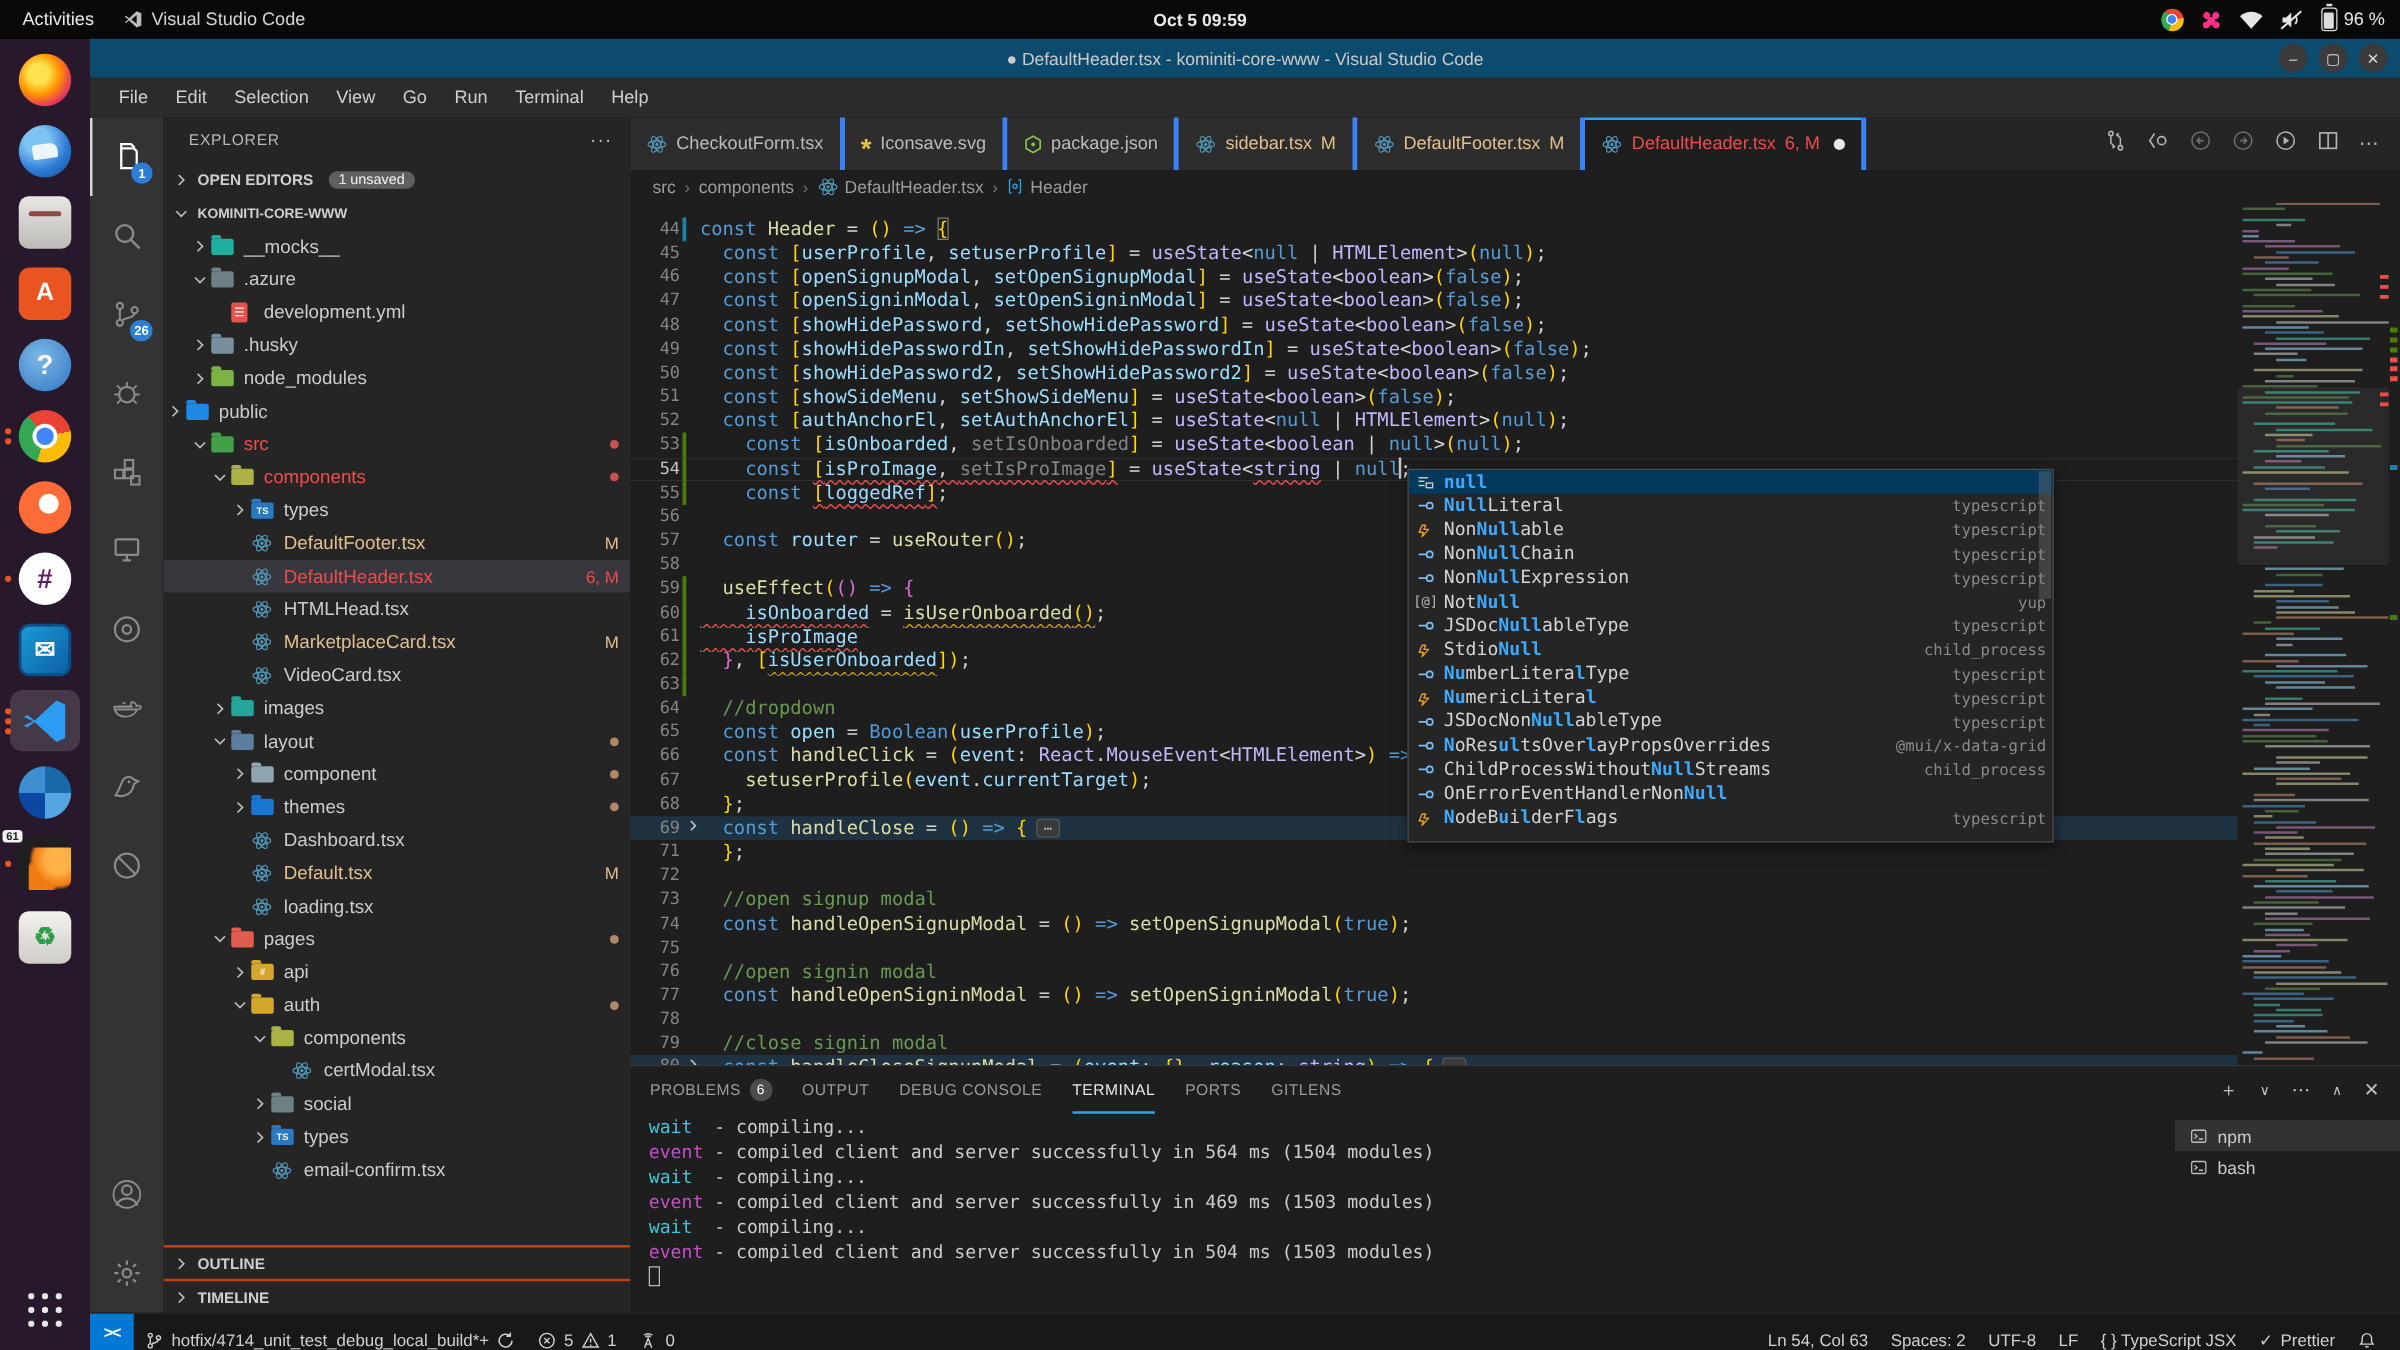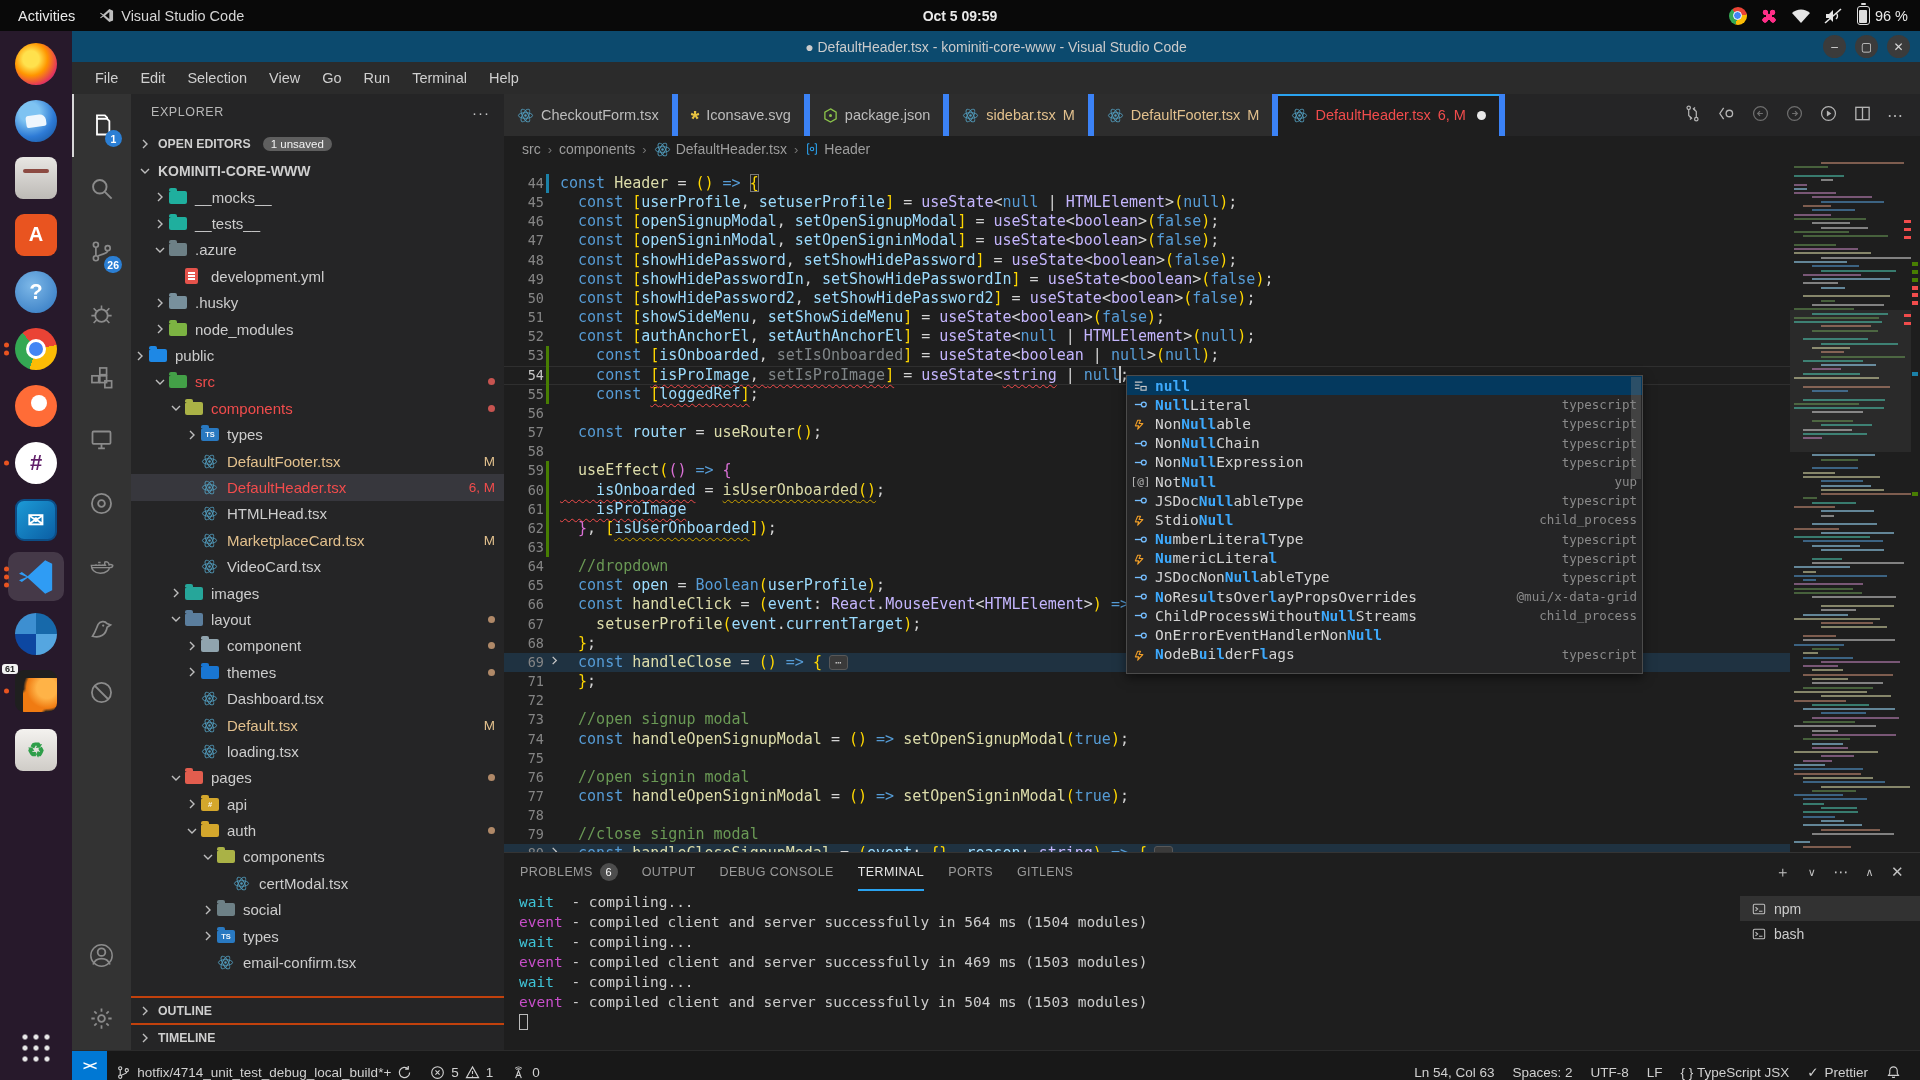--- a/index.html
+++ b/index.html
@@ -77,21 +77,21 @@
   .fov{font-size:7.5px;font-weight:700;color:rgba(255,255,255,.92)}
   .ymlfile{width:13px;height:16px;background:#e5534b;border-radius:2px;position:relative}
   .ymlfile:after{content:"";position:absolute;left:3px;right:3px;top:4px;height:1.5px;background:#fff;box-shadow:0 3px 0 #fff,0 6px 0 #fff}
   .tlabel{margin-left:2px}
   .tright{margin-left:auto;font-size:13.5px}
   .tdot{width:7px;height:7px;border-radius:50%;margin-left:auto}
   .sec-bot{border-top:2px solid #c2410c}
   
   .editorcol{flex:1;display:flex;flex-direction:column;min-width:0}
   .tabsrow{height:42px;background:#252526;display:flex;flex:none}
-  .tab{display:flex;align-items:center;gap:7px;padding:0 13px;background:#2d2d2d;border-right:6px solid #3b82f6;font-size:14.5px;color:#bcbcbc;position:relative;flex:none}
+  .tab{display:flex;align-items:center;gap:7px;padding:0 13px;background:#2d2d2d;border-right:4px solid #3b82f6;font-size:14.5px;color:#bcbcbc;position:relative;flex:none}
   .tab.active{background:#1e1e1e}
   .tab.active:before{content:"";position:absolute;top:0;left:0;right:0;height:2px;background:#2aa3f0}
   .dirty{width:9px;height:9px;border-radius:50%;background:#e8e8e8;margin-left:4px}
   .tabactions{margin-left:auto;display:flex;align-items:center;gap:15px;padding:0 16px;color:#b4b4b4;flex:none}
   .tabactions svg{width:19px;height:19px}
   .breadcrumbs{height:26px;display:flex;align-items:center;gap:7px;padding-left:18px;font-size:14px;color:#9d9d9d;background:#1e1e1e;flex:none}
   .bsep{color:#767676;font-size:13px}
   .crumb{display:flex;align-items:center;gap:5px}
   
   .codearea{flex:1;position:relative;background:#1e1e1e;overflow:hidden;font-family:"DejaVu Sans Mono",monospace;font-size:15px}
@@ -360,50 +360,39 @@
         </div>
         <div class="oe-row">
           <span class="chev" id="oe-chev">
               <svg viewBox="0 0 12 12">
                 <path d="M4 2l4 4-4 4" fill="none" stroke="#bdbdbd" stroke-width="1.4" transform=""></path>
               </svg>
             </span>
           <span>OPEN EDITORS</span>
           <span class="pill">1 unsaved</span>
         </div>
-        <div class="oe-row" style="font-size:14px">
+        <div class="oe-row" style="font-size:11px">
           <span class="chev" id="root-chev">
               <svg viewBox="0 0 12 12">
                 <path d="M4 2l4 4-4 4" fill="none" stroke="#bdbdbd" stroke-width="1.4" transform="rotate(90 6 6)"></path>
               </svg>
             </span>
           <span>KOMINITI-CORE-WWW</span>
         </div>
         <div class="tree" id="tree">
             <div class="trow" style="padding-left: 20px;">
               <span class="chev">
                 <svg viewBox="0 0 12 12">
                   <path d="M4 2l4 4-4 4" fill="none" stroke="#bdbdbd" stroke-width="1.4" transform=""></path>
                 </svg>
               </span>
               <span class="ticon">
                 <span class="folder" style="background: rgb(31, 175, 158);"></span>
               </span>
               <span class="tlabel">__mocks__</span>
-            </div>
-            <div class="trow" style="padding-left: 20px;">
-              <span class="chev">
-                <svg viewBox="0 0 12 12">
-                  <path d="M4 2l4 4-4 4" fill="none" stroke="#bdbdbd" stroke-width="1.4" transform=""></path>
-                </svg>
-              </span>
-              <span class="ticon">
-                <span class="folder" style="background: rgb(31, 175, 158);"></span>
-              </span>
-              <span class="tlabel">__tests__</span>
             </div>
             <div class="trow" style="padding-left: 20px;">
               <span class="chev">
                 <svg viewBox="0 0 12 12">
                   <path d="M4 2l4 4-4 4" fill="none" stroke="#bdbdbd" stroke-width="1.4" transform="rotate(90 6 6)"></path>
                 </svg>
               </span>
               <span class="ticon">
                 <span class="folder" style="background: rgb(109, 128, 134);"></span>
               </span>

